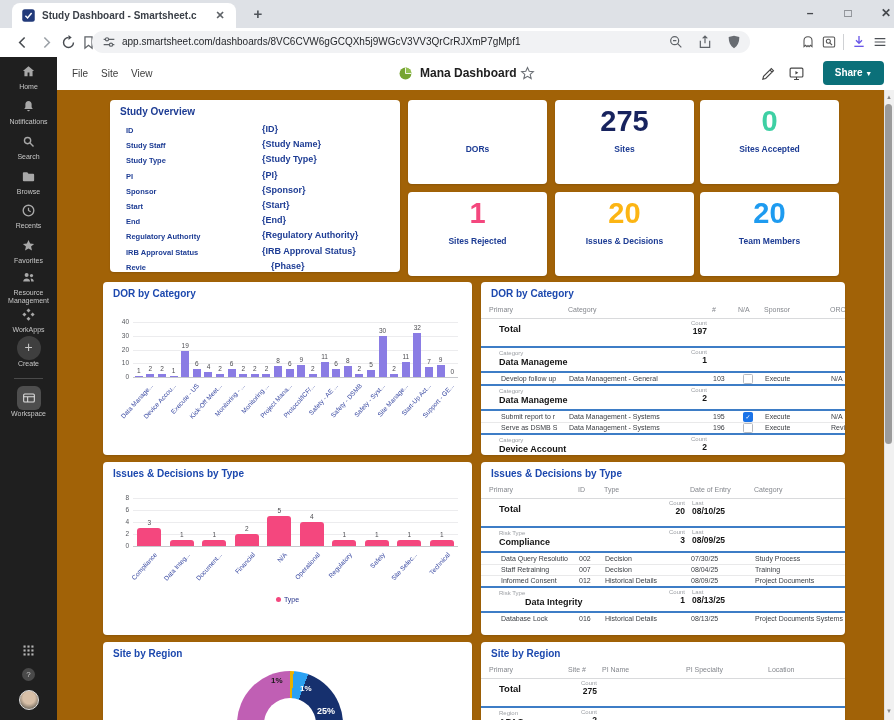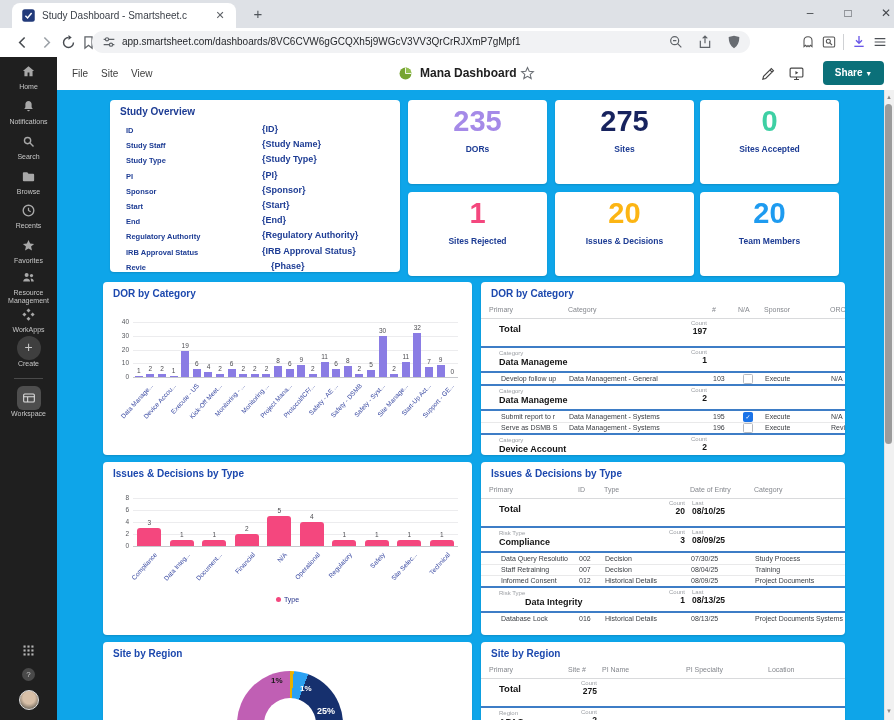--- a/index.html
+++ b/index.html
@@ -1,20 +1,20 @@
 <!DOCTYPE html>
 <html><head>
 <meta charset="utf-8">
 <style>
   html,body{margin:0;padding:0;background:#dee1e6;}
   .screen{position:relative;width:894px;height:720px;background:#fff;overflow:hidden;
     font-family:"Liberation Sans",sans-serif;-webkit-font-smoothing:antialiased;}
   .a{position:absolute;}
   
-  .tabbar{left:0;top:0;width:894px;height:28px;background:#dee1e6;}
+  .tabbar{left:0;top:0;width:894px;height:28px;background:#dee1e6;font-weight:bold;}
   .tab{left:12px;top:3px;width:224px;height:25px;background:#fff;border-radius:8px 8px 0 0;}
   .tab-title{left:30px;top:0;width:166px;height:25px;line-height:25px;font-size:10px;color:#3a3f47;
     white-space:nowrap;overflow:hidden;}
   .tab-close{left:200px;top:4px;width:16px;height:16px;text-align:center;line-height:16px;font-size:11px;color:#5f6368;}
   .newtab{left:248px;top:3px;width:20px;height:22px;text-align:center;line-height:22px;font-size:15px;color:#50555b;}
   .wc{top:4px;width:20px;height:18px;text-align:center;line-height:18px;font-size:12px;color:#45484d;}
   .urlbar{left:0;top:28px;width:894px;height:29px;background:#fff;border-bottom:1px solid #d5d7da;}
   .nav-ic{top:6px;width:17px;height:17px;}
   .nav-ic svg{width:17px;height:17px;}
   .urlfield{left:92px;top:3px;width:658px;height:22px;background:#f1f2f4;border-radius:12px;}
@@ -30,21 +30,21 @@
   .sbitem{left:0;width:57px;text-align:center;}
   .sbitem svg{width:15px;height:15px;}
   .sblabel{font-size:7px;color:#c7c7c7;line-height:8px;margin-top:0px;}
   .sbdivider{left:14px;width:29px;height:1px;background:#4a4a4a;}
   .appheader{left:57px;top:57px;width:837px;height:33px;background:#fff;border-bottom:1px solid #e4e4e4;}
   .menu{top:0;height:33px;line-height:33px;font-size:10px;color:#3d3d3d;}
   .hd-title{font-size:12px;font-weight:bold;color:#202020;height:33px;line-height:33px;}
   .hd-ic svg{width:17px;height:17px;}
   .sharebtn{left:766px;top:4px;width:61px;height:24px;background:#0b7079;border-radius:4px;color:#fff;
     font-size:10px;font-weight:bold;text-align:center;line-height:24px;}
-  .content{left:57px;top:90px;width:837px;height:630px;background:#0ea5e9;overflow:hidden;}
+  .content{left:57px;top:90px;width:837px;height:630px;background:#a16207;overflow:hidden;}
   .card{background:#fff;border-radius:4px;box-shadow:0 1px 2px rgba(0,0,0,0.14);overflow:hidden;}
   .card-title{left:10px;top:6px;width:250px;font-size:10px;font-weight:bold;color:#1c48ae;}
   
   .ov-label{font-size:7.5px;font-weight:bold;color:#1d3c94;white-space:nowrap;}
   .ov-value{font-size:9px;font-weight:bold;color:#1d3c94;white-space:nowrap;}
   .ov-title{color:#1d3c94;}
   
   .metric-value{left:0;top:5px;width:100%;text-align:center;font-size:29px;font-weight:bold;}
   .metric-label{left:0;top:44px;width:100%;text-align:center;font-size:8.5px;font-weight:bold;color:#1d3c94;}
   
@@ -289,21 +289,20 @@
           <div class="a ov-value" style="left: 152px; top: 106.4px; width: 135px; height: 12px;">{Regulatory Authority}</div>
           <div class="a ov-label" style="left: 16px; top: 123.6px; width: 130px; height: 10px;">IRB Approval Status</div>
           <div class="a ov-value" style="left: 152px; top: 121.6px; width: 135px; height: 12px;">{IRB Approval Status}</div>
           <div class="a ov-label" style="left: 16px; top: 138.8px; width: 130px; height: 10px;">Revie</div>
           <div class="a ov-value" style="left: 152px; top: 136.8px; width: 135px; height: 12px; margin-left: 9px;">{Phase}</div>
         </div>
     </div>
 
     <div class="a" style="left:0;top:0;width:837px;height:200px;">
         <div class="a card" style="left: 351px; top: 10px; width: 139px; height: 84px;">
-          <div class="a metric-value" style="color: rgb(165, 138, 232);">235</div>
           <div class="a metric-label">DORs</div>
         </div>
         <div class="a card" style="left: 498px; top: 10px; width: 139px; height: 84px;">
           <div class="a metric-value" style="color: rgb(23, 35, 94);">275</div>
           <div class="a metric-label">Sites</div>
         </div>
         <div class="a card" style="left: 643px; top: 10px; width: 139px; height: 84px;">
           <div class="a metric-value" style="color: rgb(62, 208, 164);">0</div>
           <div class="a metric-label">Sites Accepted</div>
         </div>

